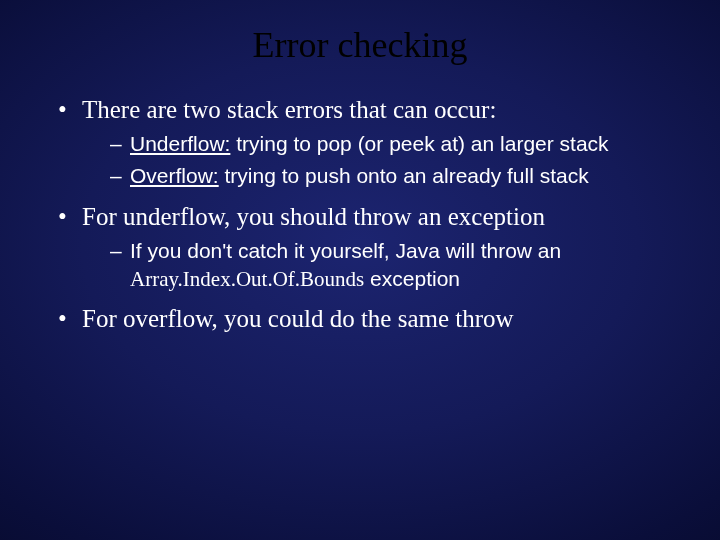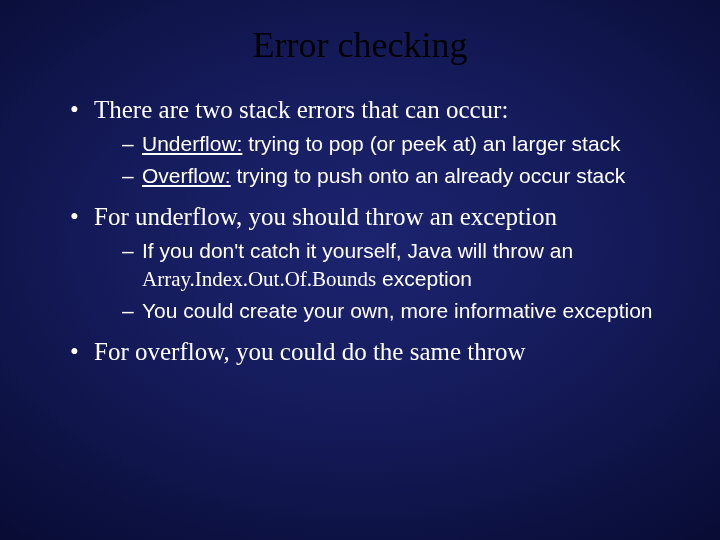--- a/index.html
+++ b/index.html
@@ -22,21 +22,21 @@
   }
   .title {
     text-align: center;
     font-size: 36px;
     color: #000000;
     margin: 6px 0 28px 0;
     font-weight: normal;
   }
   ul.content {
     list-style: none;
-    margin: 12px;
+    margin: 0;
     padding: 0 0 0 28px;
     font-size: 25px;
     line-height: 1.28;
   }
   ul.content > li {
     position: relative;
     padding-left: 24px;
     margin-bottom: 6px;
   }
   ul.content > li::before {
@@ -77,33 +77,30 @@
 
   <ul class="content">
 
     <li>
       <span>There are two stack errors that can occur:</span>
       <ul class="sub">
         <li>
           <span class="u">Underflow:</span><span> trying to pop (or peek at) an larger stack</span>
         </li>
         <li>
-          <span class="u">Overflow:</span><span> trying to push onto an already occur stack</span>
+          <span class="u">Overflow:</span><span> trying to push onto an already full stack</span>
         </li>
       </ul>
     </li>
 
     <li>
       <span>For underflow, you should throw an exception</span>
       <ul class="sub">
         <li>
           <span>If you don't catch it yourself, Java will throw an </span><span class="code">Array.Index.Out.Of.Bounds</span><span> exception</span>
-        </li>
-        <li>
-          <span>You could create your own, more informative exception</span>
         </li>
       </ul>
     </li>
 
     <li>
       <span>For overflow, you could do the same throw</span>
     </li>
 
   </ul>
 </div>

